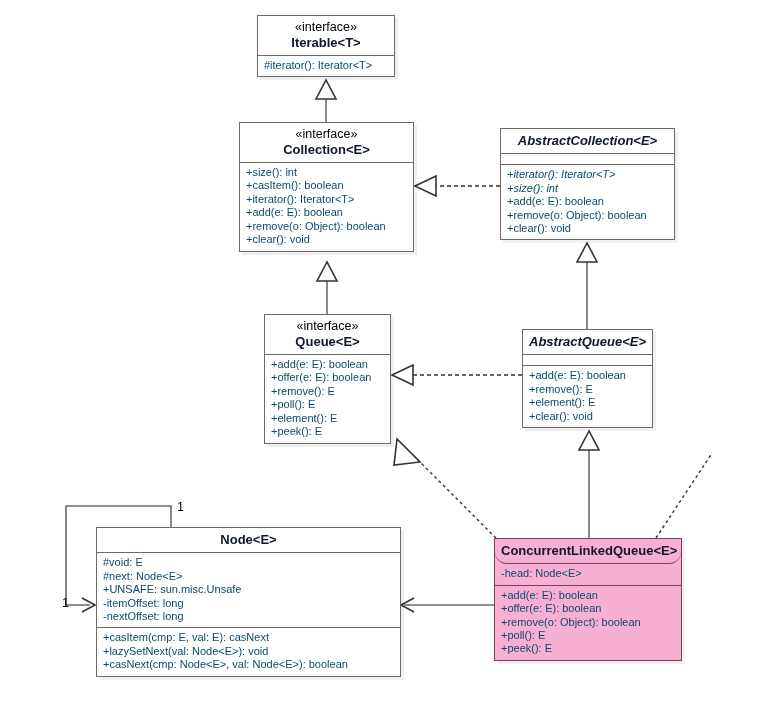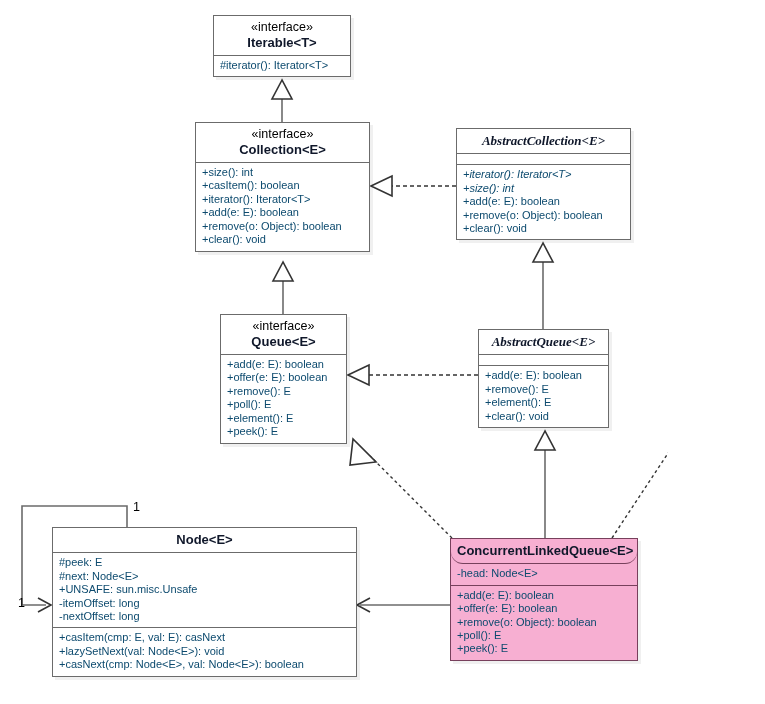--- a/index.html
+++ b/index.html
@@ -7,20 +7,21 @@
     padding: 0;
     background: #ffffff;
   }
   #canvas {
     position: relative;
     width: 668px;
     height: 704px;
     background: #ffffff;
     font-family: "Liberation Sans", sans-serif;
     overflow: hidden;
+    margin-left: 44px;
   }
   #edges {
     position: absolute;
     left: 0;
     top: 0;
     width: 765px;
     height: 704px;
     pointer-events: none;
   }
   .uml-class {
@@ -48,21 +49,21 @@
     font-size: 12.5px;
     color: #000;
     font-weight: normal;
   }
   .cname {
     display: block;
     font-size: 13px;
     font-weight: bold;
     color: #0f172a;
   }
-  .cname.italic { font-style: italic; font-family: Liberation Serif, serif; }
+  .cname.italic { font-style: italic; }
   .compartment {
     box-sizing: border-box;
     padding: 3px 6px 4px 6px;
     border-bottom: 1.5px solid #6b6b6b;
   }
   .pink .compartment { border-bottom-color: #77405c; }
   .compartment.last { border-bottom: none; }
   .compartment.empty { height: 11px; padding: 0; }
   .member {
     font-size: 11px;
@@ -208,21 +209,21 @@
       <span class="stereotype">«interface»</span>
       <span class="cname">Serializable</span>
     </div>
   </div>
 
   <div class="uml-class" style="left:52px; top:527px; width:305px;">
     <div class="hdr">
       <span class="cname">Node&lt;E&gt;</span>
     </div>
     <div class="compartment">
-      <div class="member">#peek: E</div>
+      <div class="member">#void: E</div>
       <div class="member">#next: Node&lt;E&gt;</div>
       <div class="member">+UNSAFE: sun.misc.Unsafe</div>
       <div class="member">-itemOffset: long</div>
       <div class="member">-nextOffset: long</div>
     </div>
     <div class="compartment last">
       <div class="member">+casItem(cmp: E, val: E): casNext</div>
       <div class="member">+lazySetNext(val: Node&lt;E&gt;): void</div>
       <div class="member">+casNext(cmp: Node&lt;E&gt;, val: Node&lt;E&gt;): boolean</div>
     </div>

